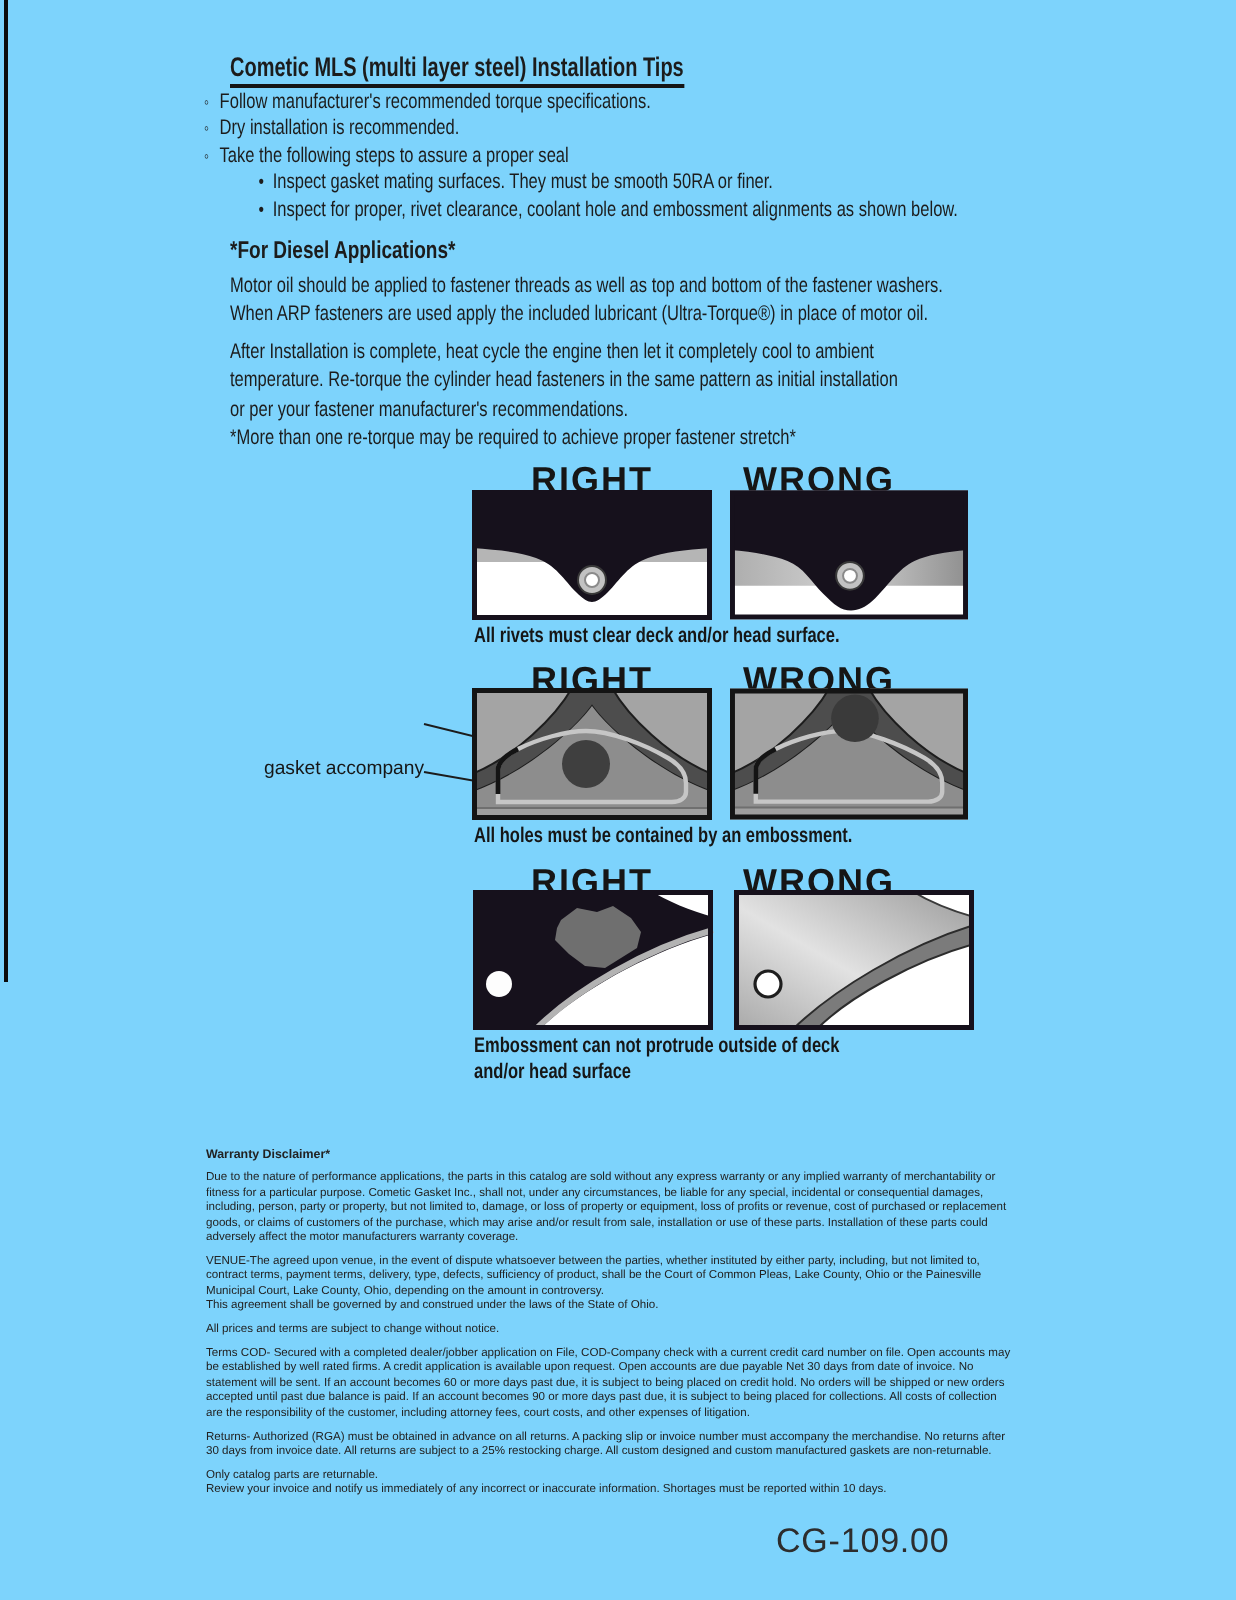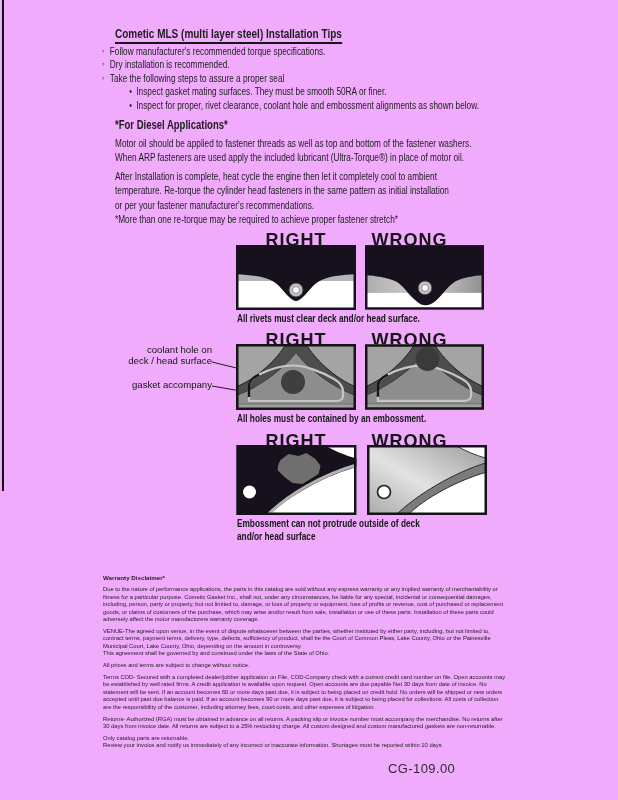--- a/index.html
+++ b/index.html
@@ -1,16 +1,16 @@
 <!DOCTYPE html>
 <html><head>
 <meta charset="utf-8">
 <style>
   html,body{margin:0;padding:0;background:#ffffff;}
-  #page{position:relative;width:618px;height:800px;background:#f0abfc;overflow:hidden;
+  #page{position:relative;width:618px;height:800px;background:#7dd3fc;overflow:hidden;
         font-family:"Liberation Sans","DejaVu Sans",sans-serif;color:#1c1c1c;}
   .abs{position:absolute;}
   .condense{transform:scaleX(0.78);transform-origin:left top;}
   .nowrap{white-space:nowrap;}
   .preline{white-space:pre-line;}
 
   #edge-line{left:2px;top:0;width:2px;height:491px;background:#0b0b0b;}
 
   #page-title{left:115px;top:26px;font-size:13.5px;font-weight:bold;transform:scaleX(0.74);
               transform-origin:left top;border-bottom:2px solid #151515;padding-bottom:1px;}
@@ -29,21 +29,21 @@
 
   .rw-label{font-size:18px;font-weight:bold;letter-spacing:1px;text-align:center;color:#161616;}
   .rw-left{left:236px;width:120px;}
   .rw-right{left:350px;width:119px;}
   .caption{font-size:10.6px;font-weight:bold;line-height:13px;color:#161616;}
 
   .ann{font-size:9.6px;line-height:11.4px;text-align:right;color:#161616;}
   #ann-coolant{left:98px;top:344px;width:114px;}
   #ann-emboss{left:95px;top:379px;width:117px;}
 
-  #footer-code{left:388px;top:761px;font-size:13px;color:#2d2d2d;letter-spacing:0.4px;}
+  #footer-code{left:388px;top:761px;font-size:17px;color:#2d2d2d;letter-spacing:0.4px;}
 
   #disclaimer{left:103px;top:574px;width:452px;font-size:5.8px;line-height:7.4px;color:#222;}
   #disclaimer .d-head{font-size:6.2px;font-weight:bold;margin-bottom:5px;}
   #disclaimer p{margin:0 0 4.5px 0;}
 </style>
 </head>
 <body>
 
 <div id="page">
 
@@ -103,22 +103,20 @@
     <circle cx="60.5" cy="43" r="7" fill="#c2c2c2" stroke="#3a3a3a" stroke-width="1"></circle>
     <circle cx="60.5" cy="43" r="3.5" fill="#ffffff" stroke="#8a8a8a" stroke-width="1"></circle>
     <rect x="1.25" y="1.25" width="117.5" height="62.5" fill="none" stroke="#16111c" stroke-width="2.5"></rect>
   </svg>
 
   <div class="abs caption condense nowrap" style="left:237px;top:312px">All rivets must clear deck and/or head surface.</div>
 
   <div class="abs rw-label rw-left" style="top:330px">RIGHT</div>
   <div class="abs rw-label rw-right" style="top:330px">WRONG</div>
 
-  <div id="ann-coolant" class="abs ann preline">coolant hole on
-deck / head surface</div>
   <div id="ann-emboss" class="abs ann nowrap">gasket accompany</div>
 
   <svg class="abs" style="left:100px;top:342px" width="200" height="60" viewBox="0 0 200 60">
     <line x1="112" y1="20" x2="181" y2="37" stroke="#1c1c1c" stroke-width="1"></line>
     <line x1="112" y1="44" x2="158" y2="52" stroke="#1c1c1c" stroke-width="1"></line>
   </svg>
 
   <svg class="abs" style="left:236px;top:344px" width="120" height="66" viewBox="0 0 120 66">
     <rect x="0" y="0" width="120" height="66" fill="#a4a4a4"></rect>
     <path d="M50,0 H70 C78,14 98,34 120,43 V52 C92,42 68,20 60,9 C52,20 28,42 0,52 V43 C22,34 42,14 50,0 Z" fill="#4d4d4d" stroke="#1d1d1d" stroke-width="1"></path>

